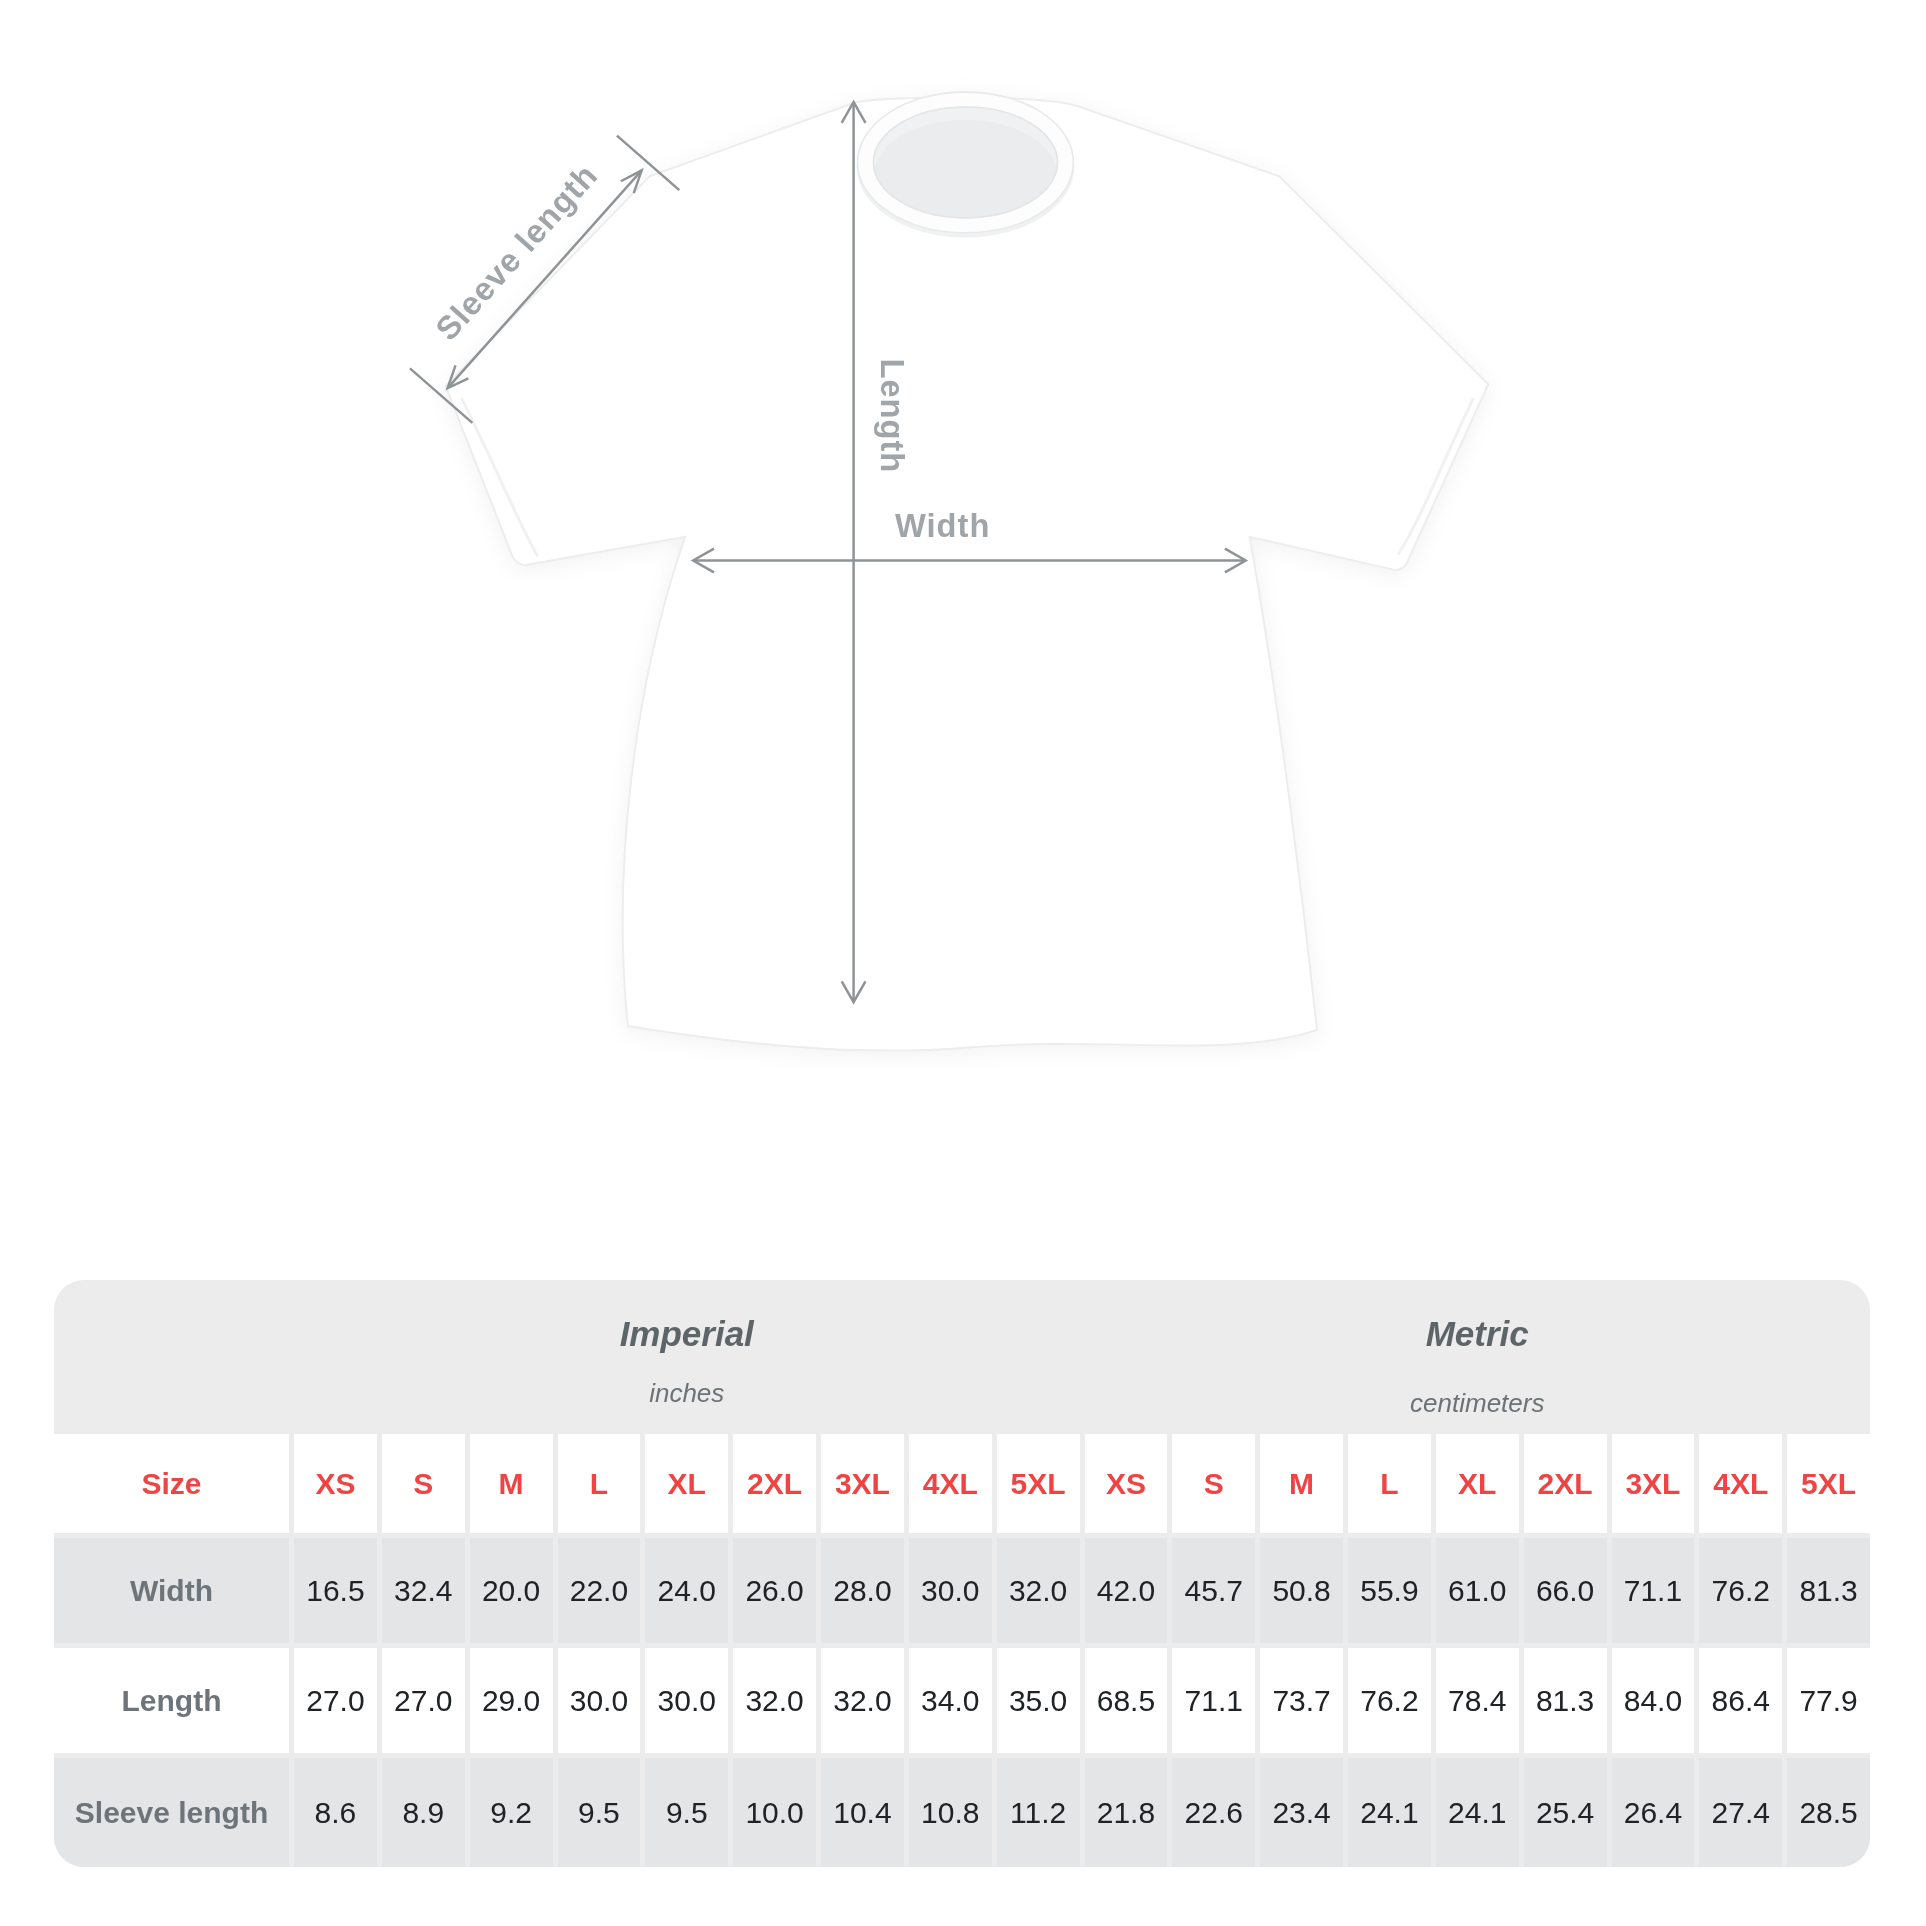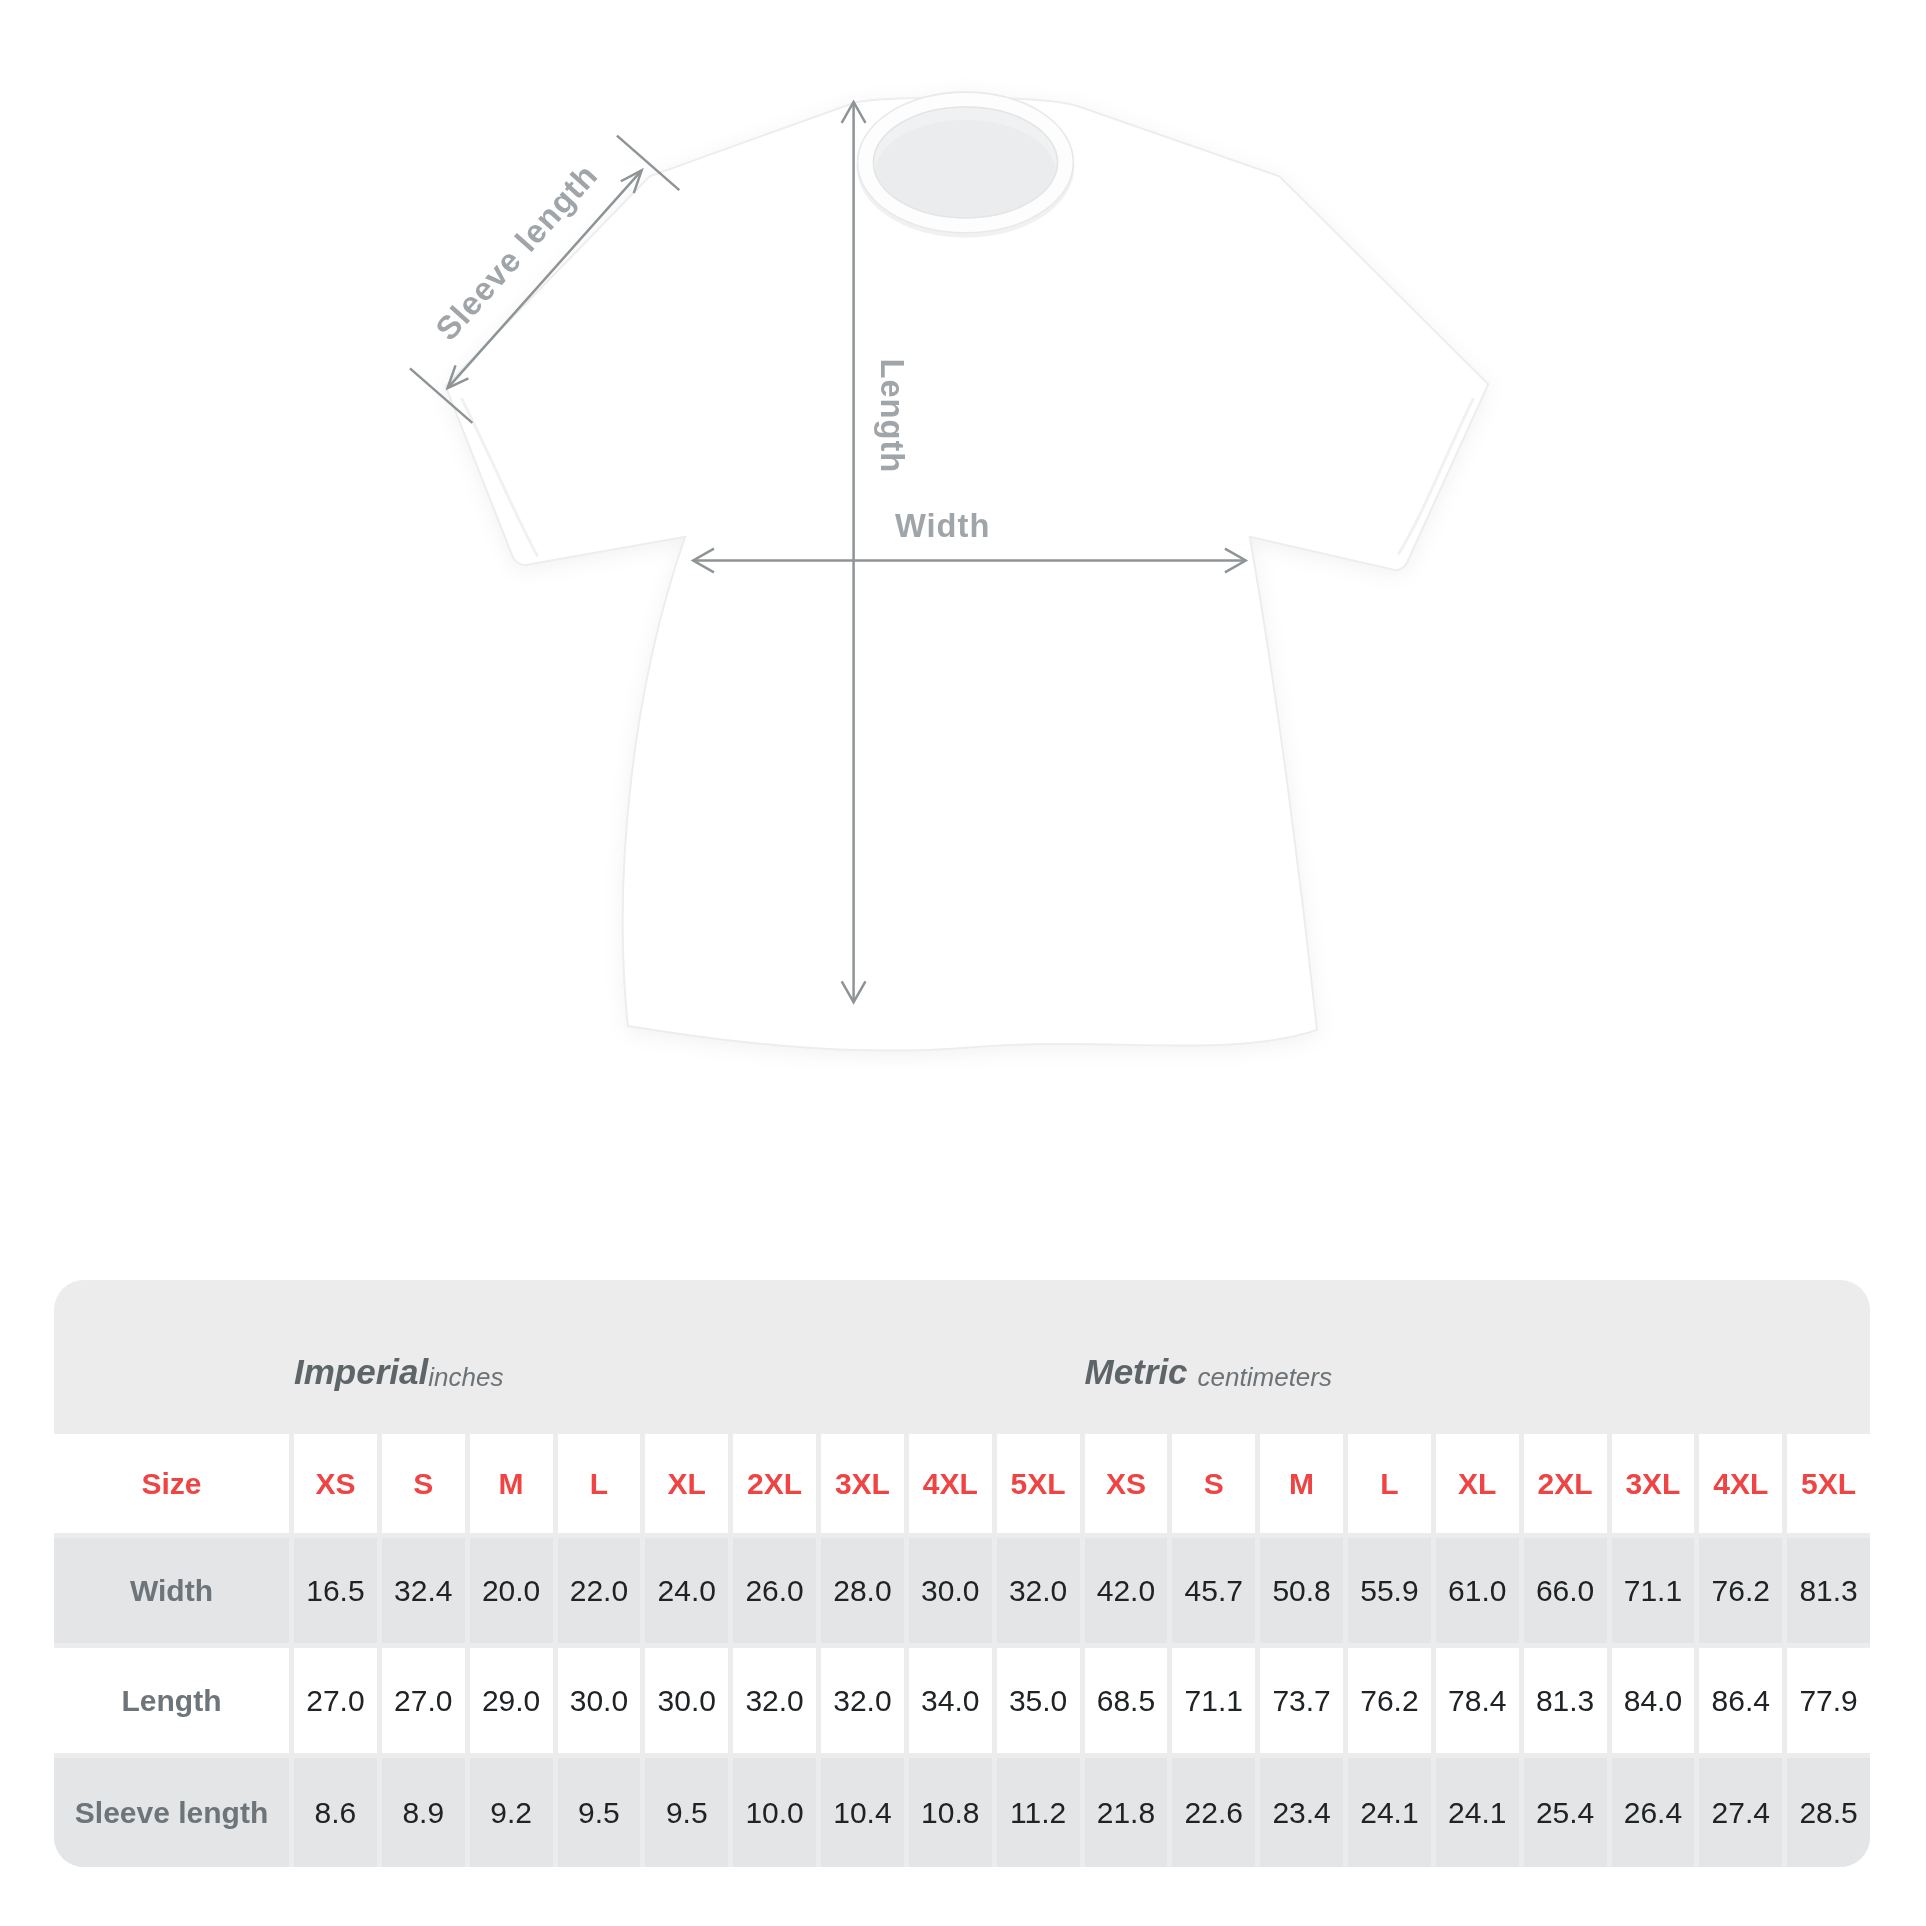--- a/index.html
+++ b/index.html
@@ -25,27 +25,27 @@
     grid-template-columns:235px repeat(18,1fr);
     grid-template-rows:149px 99px 105px 105px 109px;
     gap:5px;
     background:#ececec;
     border-radius:30px;
     overflow:hidden;
   }
   .cell{display:flex;align-items:center;justify-content:center;}
   .corner-spacer{grid-column:1;background:transparent;}
   .unit-header{
-    background:transparent;display:flex;flex-direction:row;align-items:center;
+    background:transparent;display:flex;flex-direction:column;align-items:center;
     justify-content:flex-start;padding-top:34px;
   }
   .unit-header.imperial{grid-column:2 / 11;}
   .unit-header.metric{grid-column:11 / 20;gap:10px;}
   .unit-title{font-size:35px;font-weight:bold;font-style:italic;color:#5e6569;}
-  .unit-sub{margin-top:12px;font-size:26px;font-style:italic;color:#6c7276;}
+  .unit-sub{margin-top:24px;font-size:26px;font-style:italic;color:#6c7276;}
   .row-white{background:#ffffff;}
   .row-gray{background:#e4e5e6;}
   .head-cell{font-size:30px;font-weight:bold;color:#ef4444;}
   .row-label{font-size:30px;font-weight:bold;color:#6d747a;}
   .value-cell{font-size:30px;color:#202325;}
 </style>
 </head>
 <body>
 
 <div class="page">

